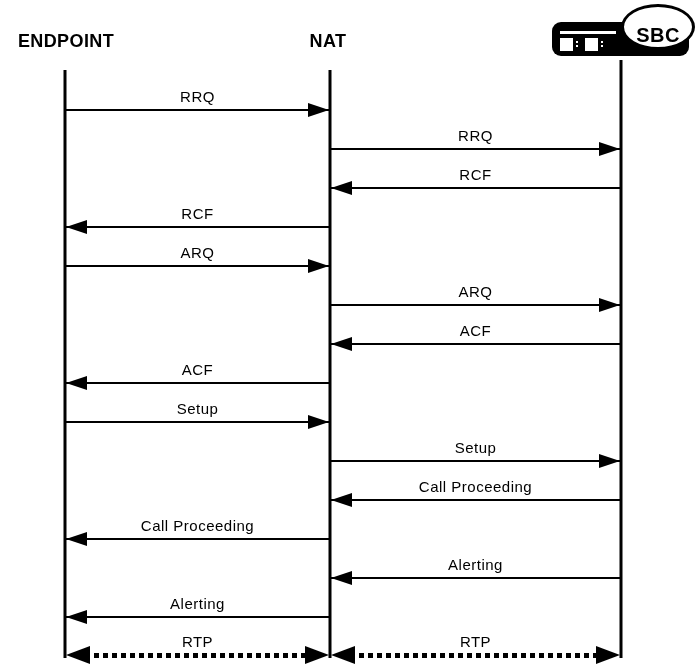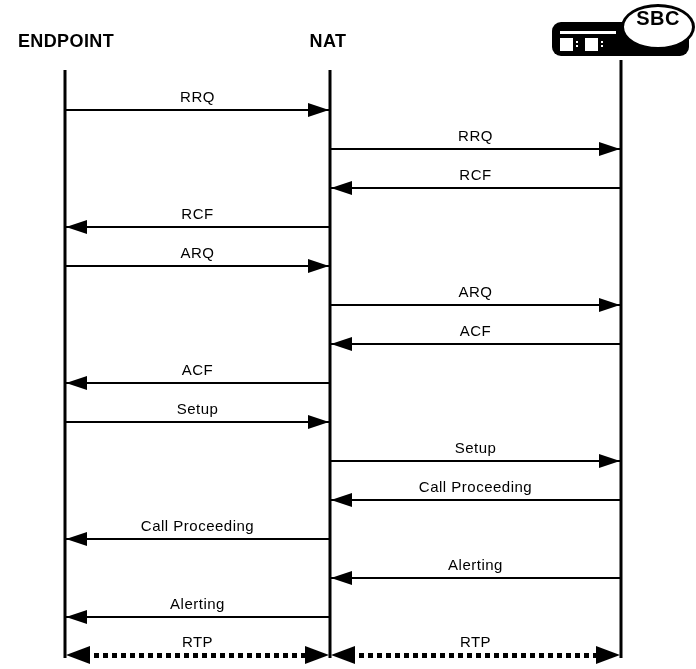--- a/index.html
+++ b/index.html
@@ -28,21 +28,21 @@
   .arrowhead.big.left  { border-top: 9px solid transparent; border-bottom: 9px solid transparent; border-right: 24px solid #000; }
 
   
   .sbc-box { position: absolute; left: 552px; top: 22px; width: 137px; height: 34px; background: #000; border-radius: 9px; }
   .sbc-vent { position: absolute; left: 8px; top: 9px; width: 56px; height: 3px; background: #fff; }
   .sbc-port { position: absolute; top: 16px; width: 13px; height: 13px; background: #fff; }
   .sbc-dot { position: absolute; width: 2px; height: 2px; background: #fff; }
   .sbc-ellipse {
     position: absolute; left: 621px; top: 4px; width: 68px; height: 40px;
     background: #fff; border: 3px solid #000; border-radius: 50%;
-    display: flex; align-items: flex-start; justify-content: center;
+    display: flex; align-items: flex-end; justify-content: center;
     font-weight: bold; font-size: 20px; letter-spacing: 0.5px;
   }
 </style>
 </head>
 <body>
 
 <div id="stage">
 
   <div class="actor-label" style="left:66px; top:31px">ENDPOINT</div>
   <div class="actor-label" style="left:328px; top:31px">NAT</div>

